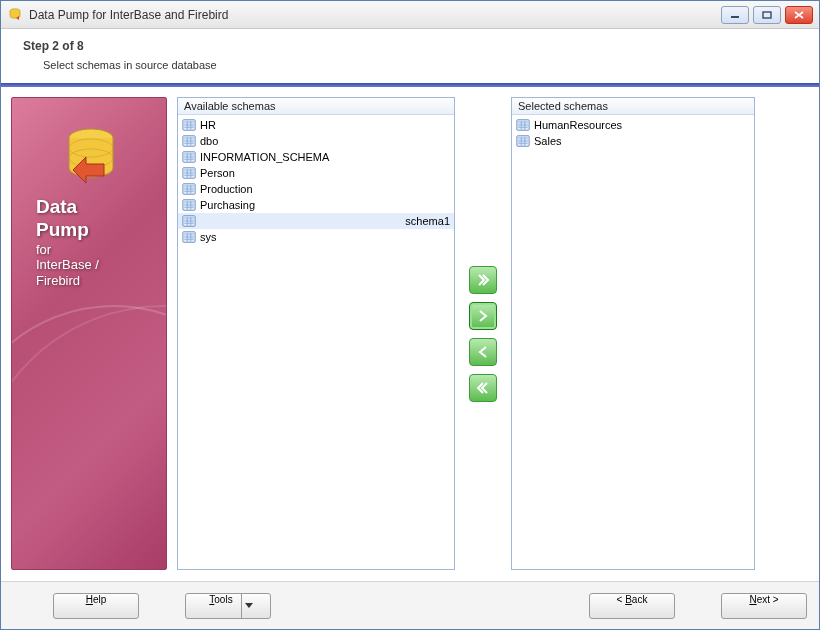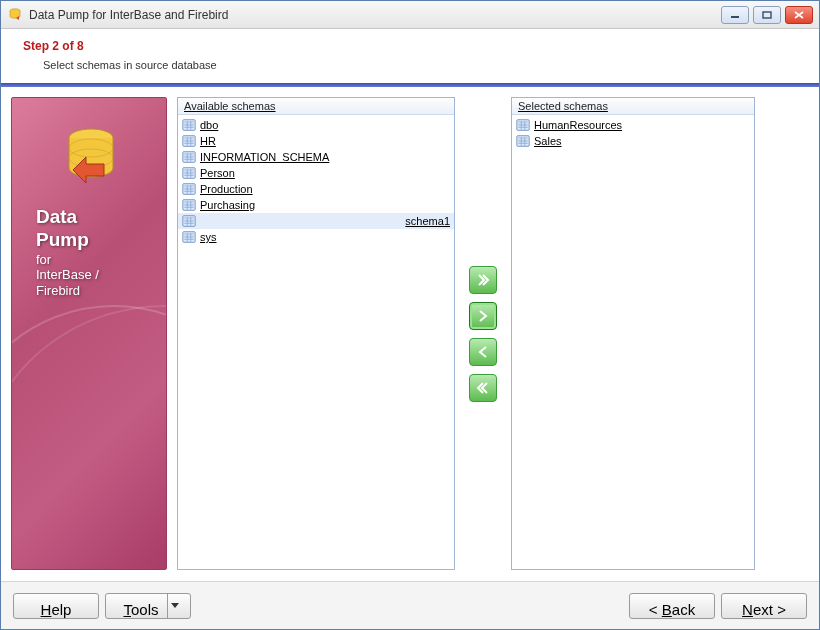--- a/index.html
+++ b/index.html
@@ -38,21 +38,21 @@
   border: 1px solid #8aa0c0;
   border-radius: 3px;
   background: linear-gradient(#f0f4fb, #d4e1f3);
   display: flex; align-items: center; justify-content: center;
   font-size: 9px; color: #3a4a66;
 }
 .tb-btn.close { background: linear-gradient(#f59080, #e1432d); border-color: #b83320; color: #fff; font-weight: bold; }
 .header {
   padding: 10px 18px 6px;
 }
-.step-title { font-weight: bold; font-size: 12px; color: #b91c1c; margin-bottom: 6px; margin-left: 4px; }
+.step-title { font-weight: bold; font-size: 12px; color: #404040; margin-bottom: 6px; margin-left: 4px; }
 .step-sub { font-size: 11px; color: #333; margin-left: 24px; }
 .sep {
   height: 4px;
   background: linear-gradient(#3a4faa, #6a7ad6);
   margin-top: 6px;
 }
 .body {
   flex: 1;
   display: flex;
   padding: 10px 10px 0 10px;
@@ -80,33 +80,32 @@
   position: absolute;
   bottom: -120px; left: -40px;
   width: 380px; height: 380px;
   border: 2px solid rgba(255,255,255,0.12);
   border-radius: 50%;
 }
 .sb-icon {
   position: absolute; top: 26px; left: 44px;
 }
 .sb-text {
-  position: absolute; top: 108px; left: 24px;
+  position: absolute; top: 98px; left: 24px;
   color: #fff;
   text-shadow: 1px 1px 3px rgba(0,0,0,0.5);
   font-size: 14px;
   line-height: 1.2;
 }
 .sb-text .big { font-size: 19px; font-weight: bold; display: block; }
 .sb-text .reg { font-size: 13px; display: block; }
 .content {
   flex: 1;
   display: flex;
   gap: 8px;
-  text-decoration: underline;
 }
 .panel {
   border: 1px solid #9fb6d4;
   background: #fff;
   display: flex;
   flex-direction: column;
 }
 .panel.left { width: 278px; height: 473px; }
 .panel.right { width: 244px; height: 473px; }
 .panel-head {
@@ -161,24 +160,25 @@
   align-items: center;
   padding: 0 12px;
   gap: 6px;
 }
 .btn {
   height: 26px;
   min-width: 86px;
   border: 1px solid #9a9a9a;
   background: linear-gradient(#fdfdfd, #e4e4e4);
   border-radius: 3px;
-  font-size: 15px;
-  display: flex; align-items: flex-end; justify-content: center;
+  font-size: 10px;
+  display: flex; align-items: flex-start; justify-content: center;
   cursor: pointer;
   padding: 0 10px;
+  margin-left: 40px;
 }
 .btn.split { padding-right: 0; }
 .btn.split .caret-wrap { border-left: 1px solid #9a9a9a; height: 100%; width: 16px; display:flex; align-items:center; justify-content:center; margin-left: 8px;}
 .spacer { flex: 1; }
 .u { text-decoration: underline; }
 </style>
 </head>
 <body>
 
 <div class="window">
@@ -240,33 +240,33 @@
             <div class="item">
               <svg class="schema-icon" viewBox="0 0 16 16">
                 <rect x="1" y="2" width="14" height="12" rx="1" fill="#e8f0fb" stroke="#5f87c5"></rect>
                 <rect x="2.5" y="3.5" width="11" height="2" fill="#b6cdee"></rect>
                 <line x1="2.5" y1="7" x2="13.5" y2="7" stroke="#7ba0d6" stroke-width="0.8"></line>
                 <line x1="2.5" y1="9" x2="13.5" y2="9" stroke="#7ba0d6" stroke-width="0.8"></line>
                 <line x1="2.5" y1="11" x2="13.5" y2="11" stroke="#7ba0d6" stroke-width="0.8"></line>
                 <line x1="6" y1="3.5" x2="6" y2="13.5" stroke="#7ba0d6" stroke-width="0.8"></line>
                 <line x1="10" y1="3.5" x2="10" y2="13.5" stroke="#7ba0d6" stroke-width="0.8"></line>
               </svg>
+              <span>HR</span>
+            </div>
+            <div class="item">
+              <svg class="schema-icon" viewBox="0 0 16 16">
+                <rect x="1" y="2" width="14" height="12" rx="1" fill="#e8f0fb" stroke="#5f87c5"></rect>
+                <rect x="2.5" y="3.5" width="11" height="2" fill="#b6cdee"></rect>
+                <line x1="2.5" y1="7" x2="13.5" y2="7" stroke="#7ba0d6" stroke-width="0.8"></line>
+                <line x1="2.5" y1="9" x2="13.5" y2="9" stroke="#7ba0d6" stroke-width="0.8"></line>
+                <line x1="2.5" y1="11" x2="13.5" y2="11" stroke="#7ba0d6" stroke-width="0.8"></line>
+                <line x1="6" y1="3.5" x2="6" y2="13.5" stroke="#7ba0d6" stroke-width="0.8"></line>
+                <line x1="10" y1="3.5" x2="10" y2="13.5" stroke="#7ba0d6" stroke-width="0.8"></line>
+              </svg>
               <span>dbo</span>
-            </div>
-            <div class="item">
-              <svg class="schema-icon" viewBox="0 0 16 16">
-                <rect x="1" y="2" width="14" height="12" rx="1" fill="#e8f0fb" stroke="#5f87c5"></rect>
-                <rect x="2.5" y="3.5" width="11" height="2" fill="#b6cdee"></rect>
-                <line x1="2.5" y1="7" x2="13.5" y2="7" stroke="#7ba0d6" stroke-width="0.8"></line>
-                <line x1="2.5" y1="9" x2="13.5" y2="9" stroke="#7ba0d6" stroke-width="0.8"></line>
-                <line x1="2.5" y1="11" x2="13.5" y2="11" stroke="#7ba0d6" stroke-width="0.8"></line>
-                <line x1="6" y1="3.5" x2="6" y2="13.5" stroke="#7ba0d6" stroke-width="0.8"></line>
-                <line x1="10" y1="3.5" x2="10" y2="13.5" stroke="#7ba0d6" stroke-width="0.8"></line>
-              </svg>
-              <span>HR</span>
             </div>
             <div class="item">
               <svg class="schema-icon" viewBox="0 0 16 16">
                 <rect x="1" y="2" width="14" height="12" rx="1" fill="#e8f0fb" stroke="#5f87c5"></rect>
                 <rect x="2.5" y="3.5" width="11" height="2" fill="#b6cdee"></rect>
                 <line x1="2.5" y1="7" x2="13.5" y2="7" stroke="#7ba0d6" stroke-width="0.8"></line>
                 <line x1="2.5" y1="9" x2="13.5" y2="9" stroke="#7ba0d6" stroke-width="0.8"></line>
                 <line x1="2.5" y1="11" x2="13.5" y2="11" stroke="#7ba0d6" stroke-width="0.8"></line>
                 <line x1="6" y1="3.5" x2="6" y2="13.5" stroke="#7ba0d6" stroke-width="0.8"></line>
                 <line x1="10" y1="3.5" x2="10" y2="13.5" stroke="#7ba0d6" stroke-width="0.8"></line>

